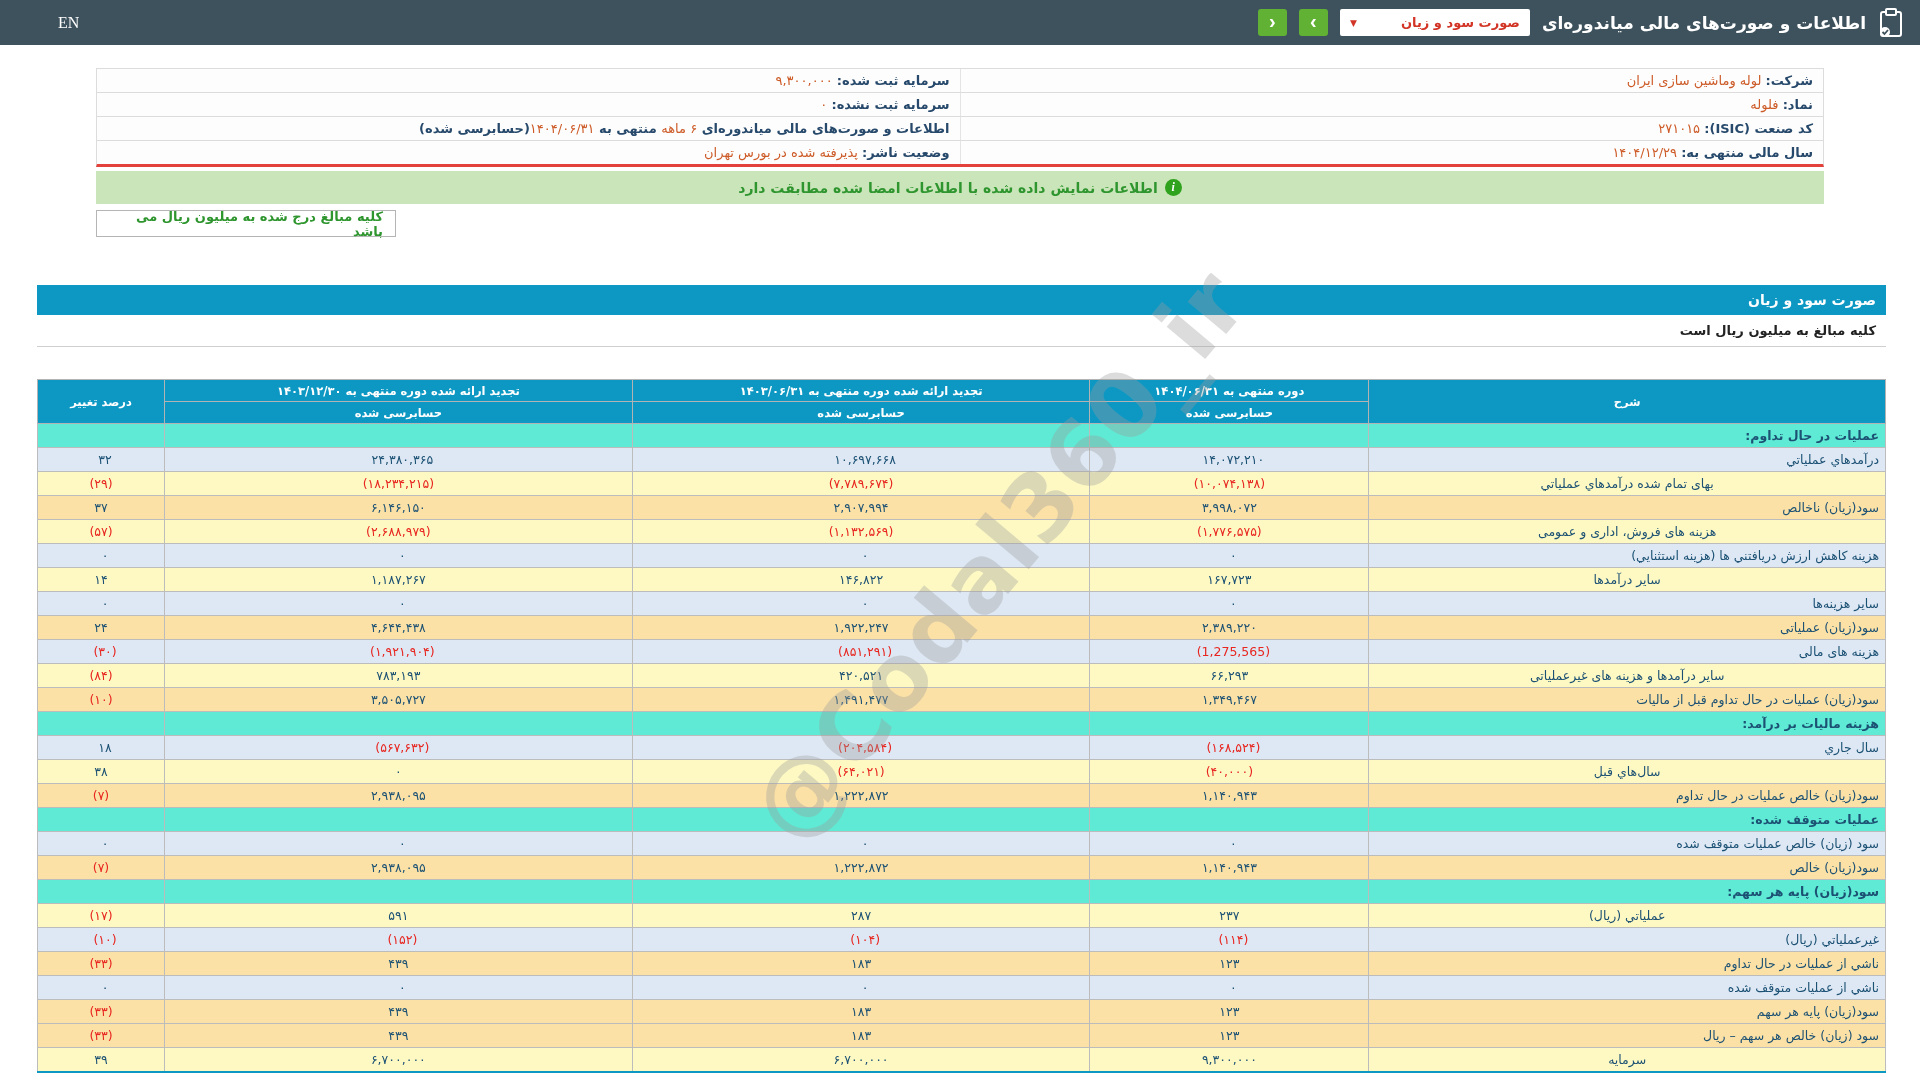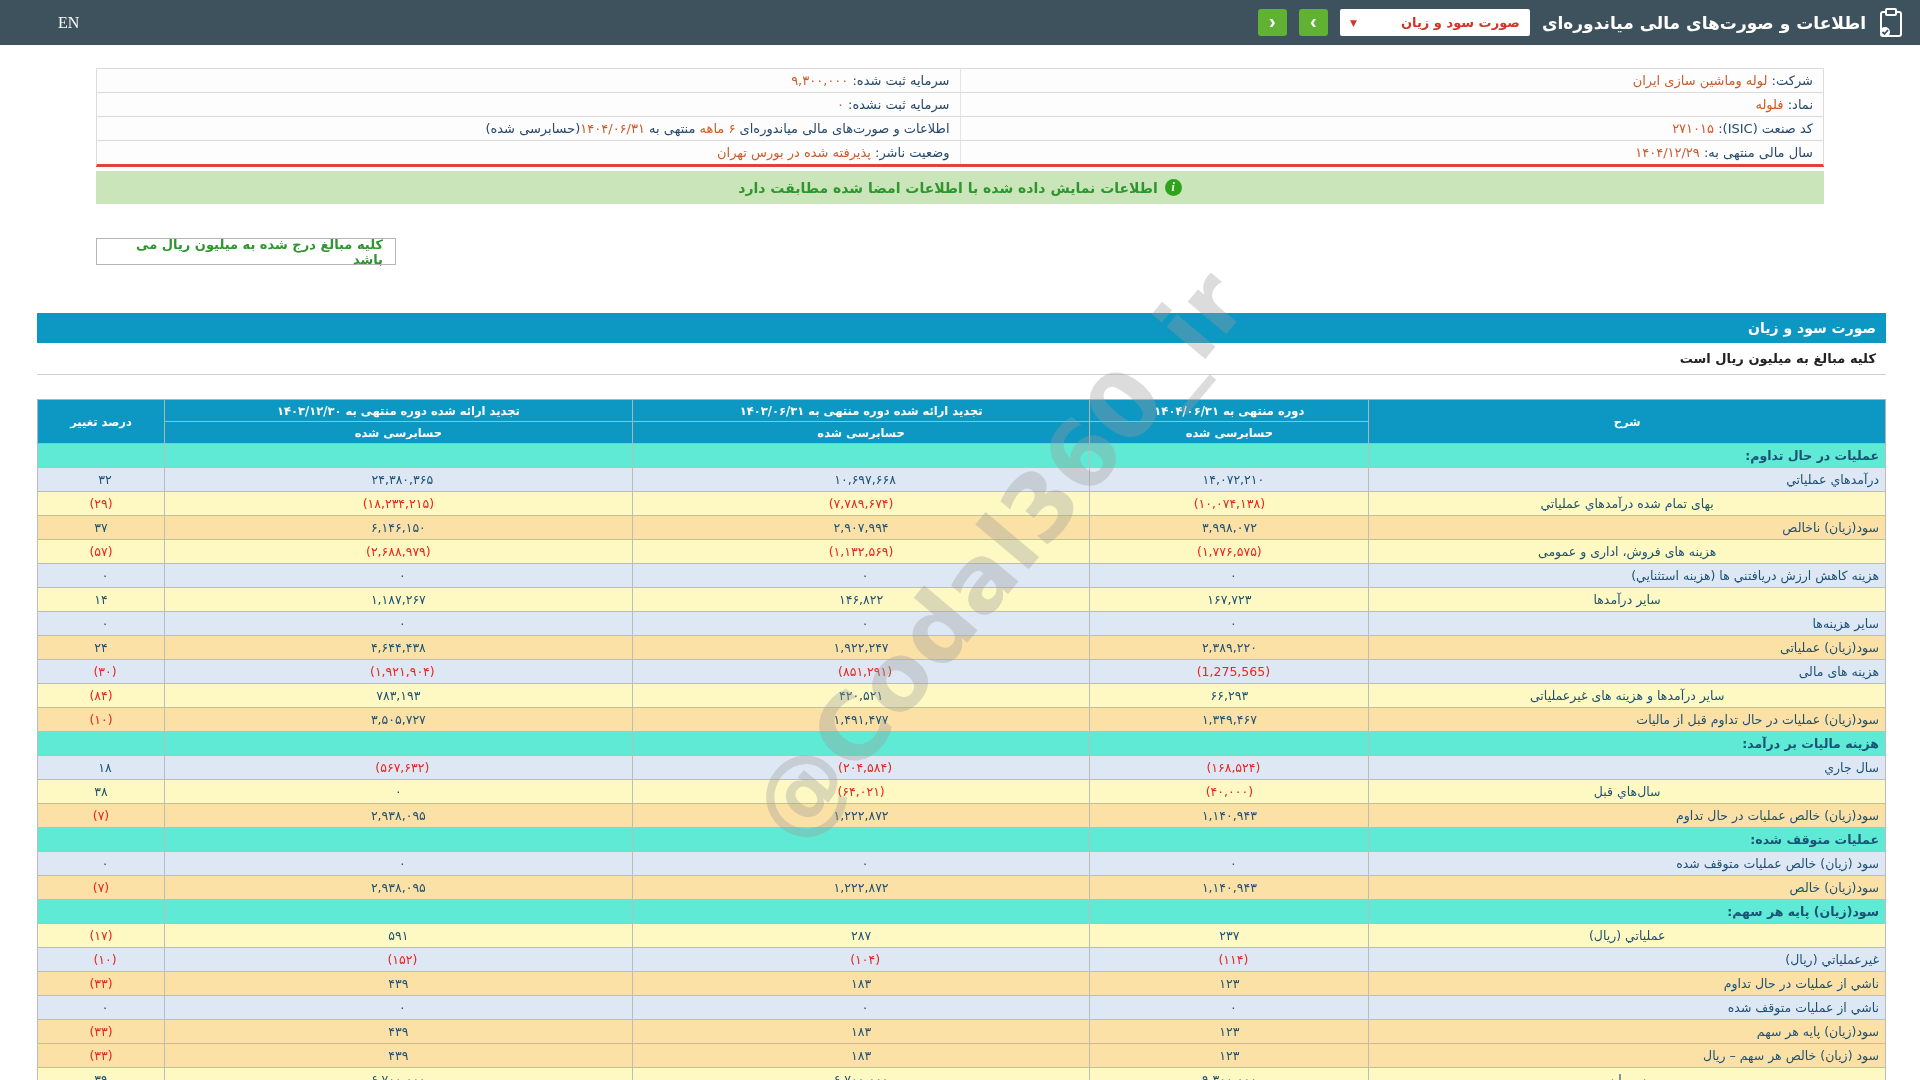--- a/index.html
+++ b/index.html
@@ -19,43 +19,43 @@
            font-size:20px;font-weight:bold;display:flex;align-items:center;justify-content:center;
            cursor:pointer;padding:0 0 3px 0;line-height:1;}
   .en-link{color:#fff;font-family:"Liberation Serif",serif;font-size:16px;cursor:pointer;}
 
   
   .info-wrap{margin:23px 96px 0;border:1px solid #dcdcdc;border-bottom:3px solid #e2423b;background:#fdfdfd;}
   .info-table{width:100%;border-collapse:collapse;}
   .info-table td{height:23px;border-bottom:1px solid #dcdcdc;font-size:13px;padding:0 10px;width:50%;}
   .info-table tr:last-child td{border-bottom:none;}
   td.rhalf{border-left:1px solid #e4e4e4;}
-  .ilabel{color:#27496b;}
+  .ilabel{color:#27496b;font-weight:bold;}
   .ivalue{color:#cd5b28;}
 
   .banner{margin:4px 96px 0;height:33px;background:#cbe5ba;display:flex;align-items:center;justify-content:center;
           gap:7px;font-size:14px;font-weight:bold;color:#2f962f;}
   .info-icon{width:17px;height:17px;border-radius:50%;background:#2fa31d;color:#fff;font-size:12px;
              display:flex;align-items:center;justify-content:center;font-family:"Liberation Serif",serif;
              font-style:italic;flex:0 0 auto;}
   .million-box{margin:6px auto 0 96px;margin-right:96px;width:300px;height:27px;box-sizing:border-box;
                border:1px solid #b5b5b5;display:flex;align-items:center;padding:0 12px;font-size:13px;
                font-weight:bold;color:#2f962f;background:#fff;}
   
-  .million-row{display:flex;flex-direction:row-reverse;margin-top:28px;}
+  .million-row{display:flex;flex-direction:row-reverse;}
   .million-row .million-box{margin:6px 0 0 0;}
   .million-spacer{flex:1;}
   .million-pad{width:96px;}
 
   
   .stmt{margin:48px 34px 0 37px;}
   .stmt-title{height:30px;background:#0d98c4;color:#fff;font-size:14px;font-weight:bold;
               display:flex;align-items:center;padding:0 10px;}
   .stmt-note{height:31px;display:flex;align-items:center;padding:0 10px;font-size:13px;font-weight:bold;
-             color:#222;border-bottom:1px solid #cfcfcf;margin-bottom:24px;background:#fff;}
+             color:#222;border-bottom:1px solid #cfcfcf;margin-bottom:32px;background:#fff;}
 
   table.fin{width:100%;border-collapse:collapse;table-layout:fixed;border:1px solid #b3b3b3;
             border-bottom:2px solid #0d98c4;direction:rtl;}
   .fin th{height:21px;background:#0d98c4;color:#fff;font-size:11.5px;font-weight:bold;
           border:1px solid #b3b3b3;text-align:center;padding:0 4px;}
   .fin td{height:23px;font-size:12.5px;border:1px solid #bcbcbc;padding:0;}
   .desc-cell{text-align:right;padding:0 6px !important;color:#1c5174;}
   .val-cell{text-align:center;color:#1c5174;}
   .neg{color:#e8251f !important;}
   .row-section td{background:#5eead4;}

